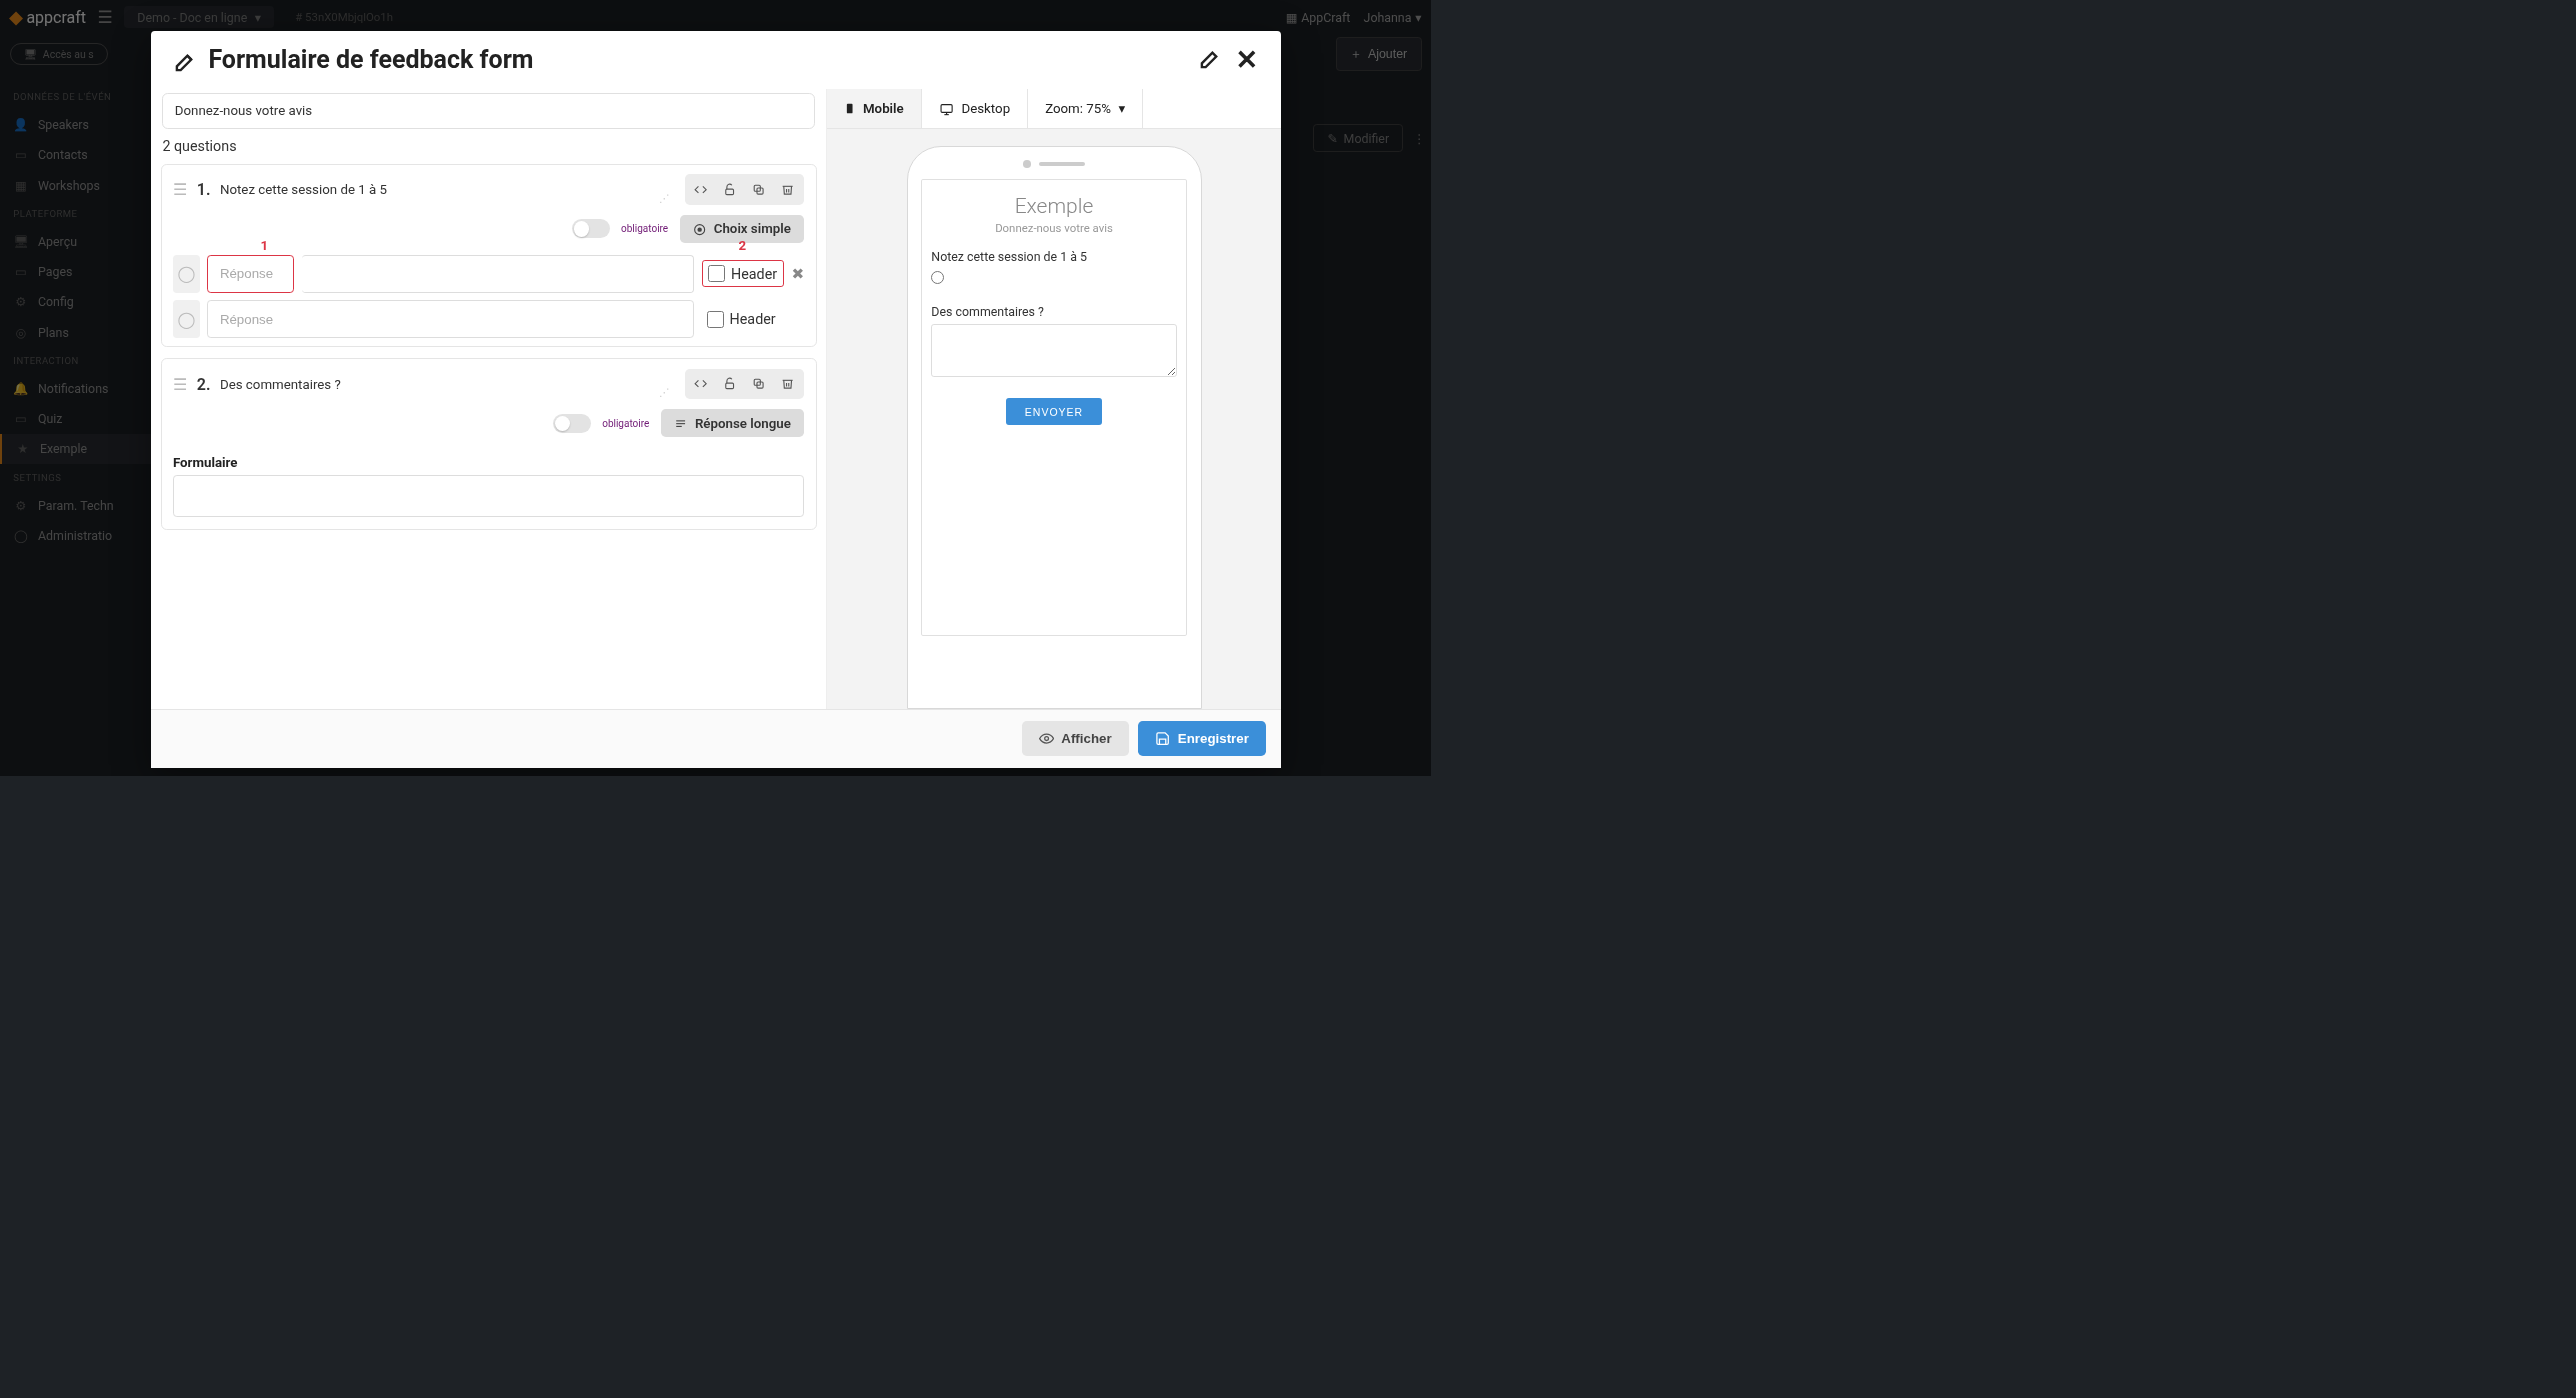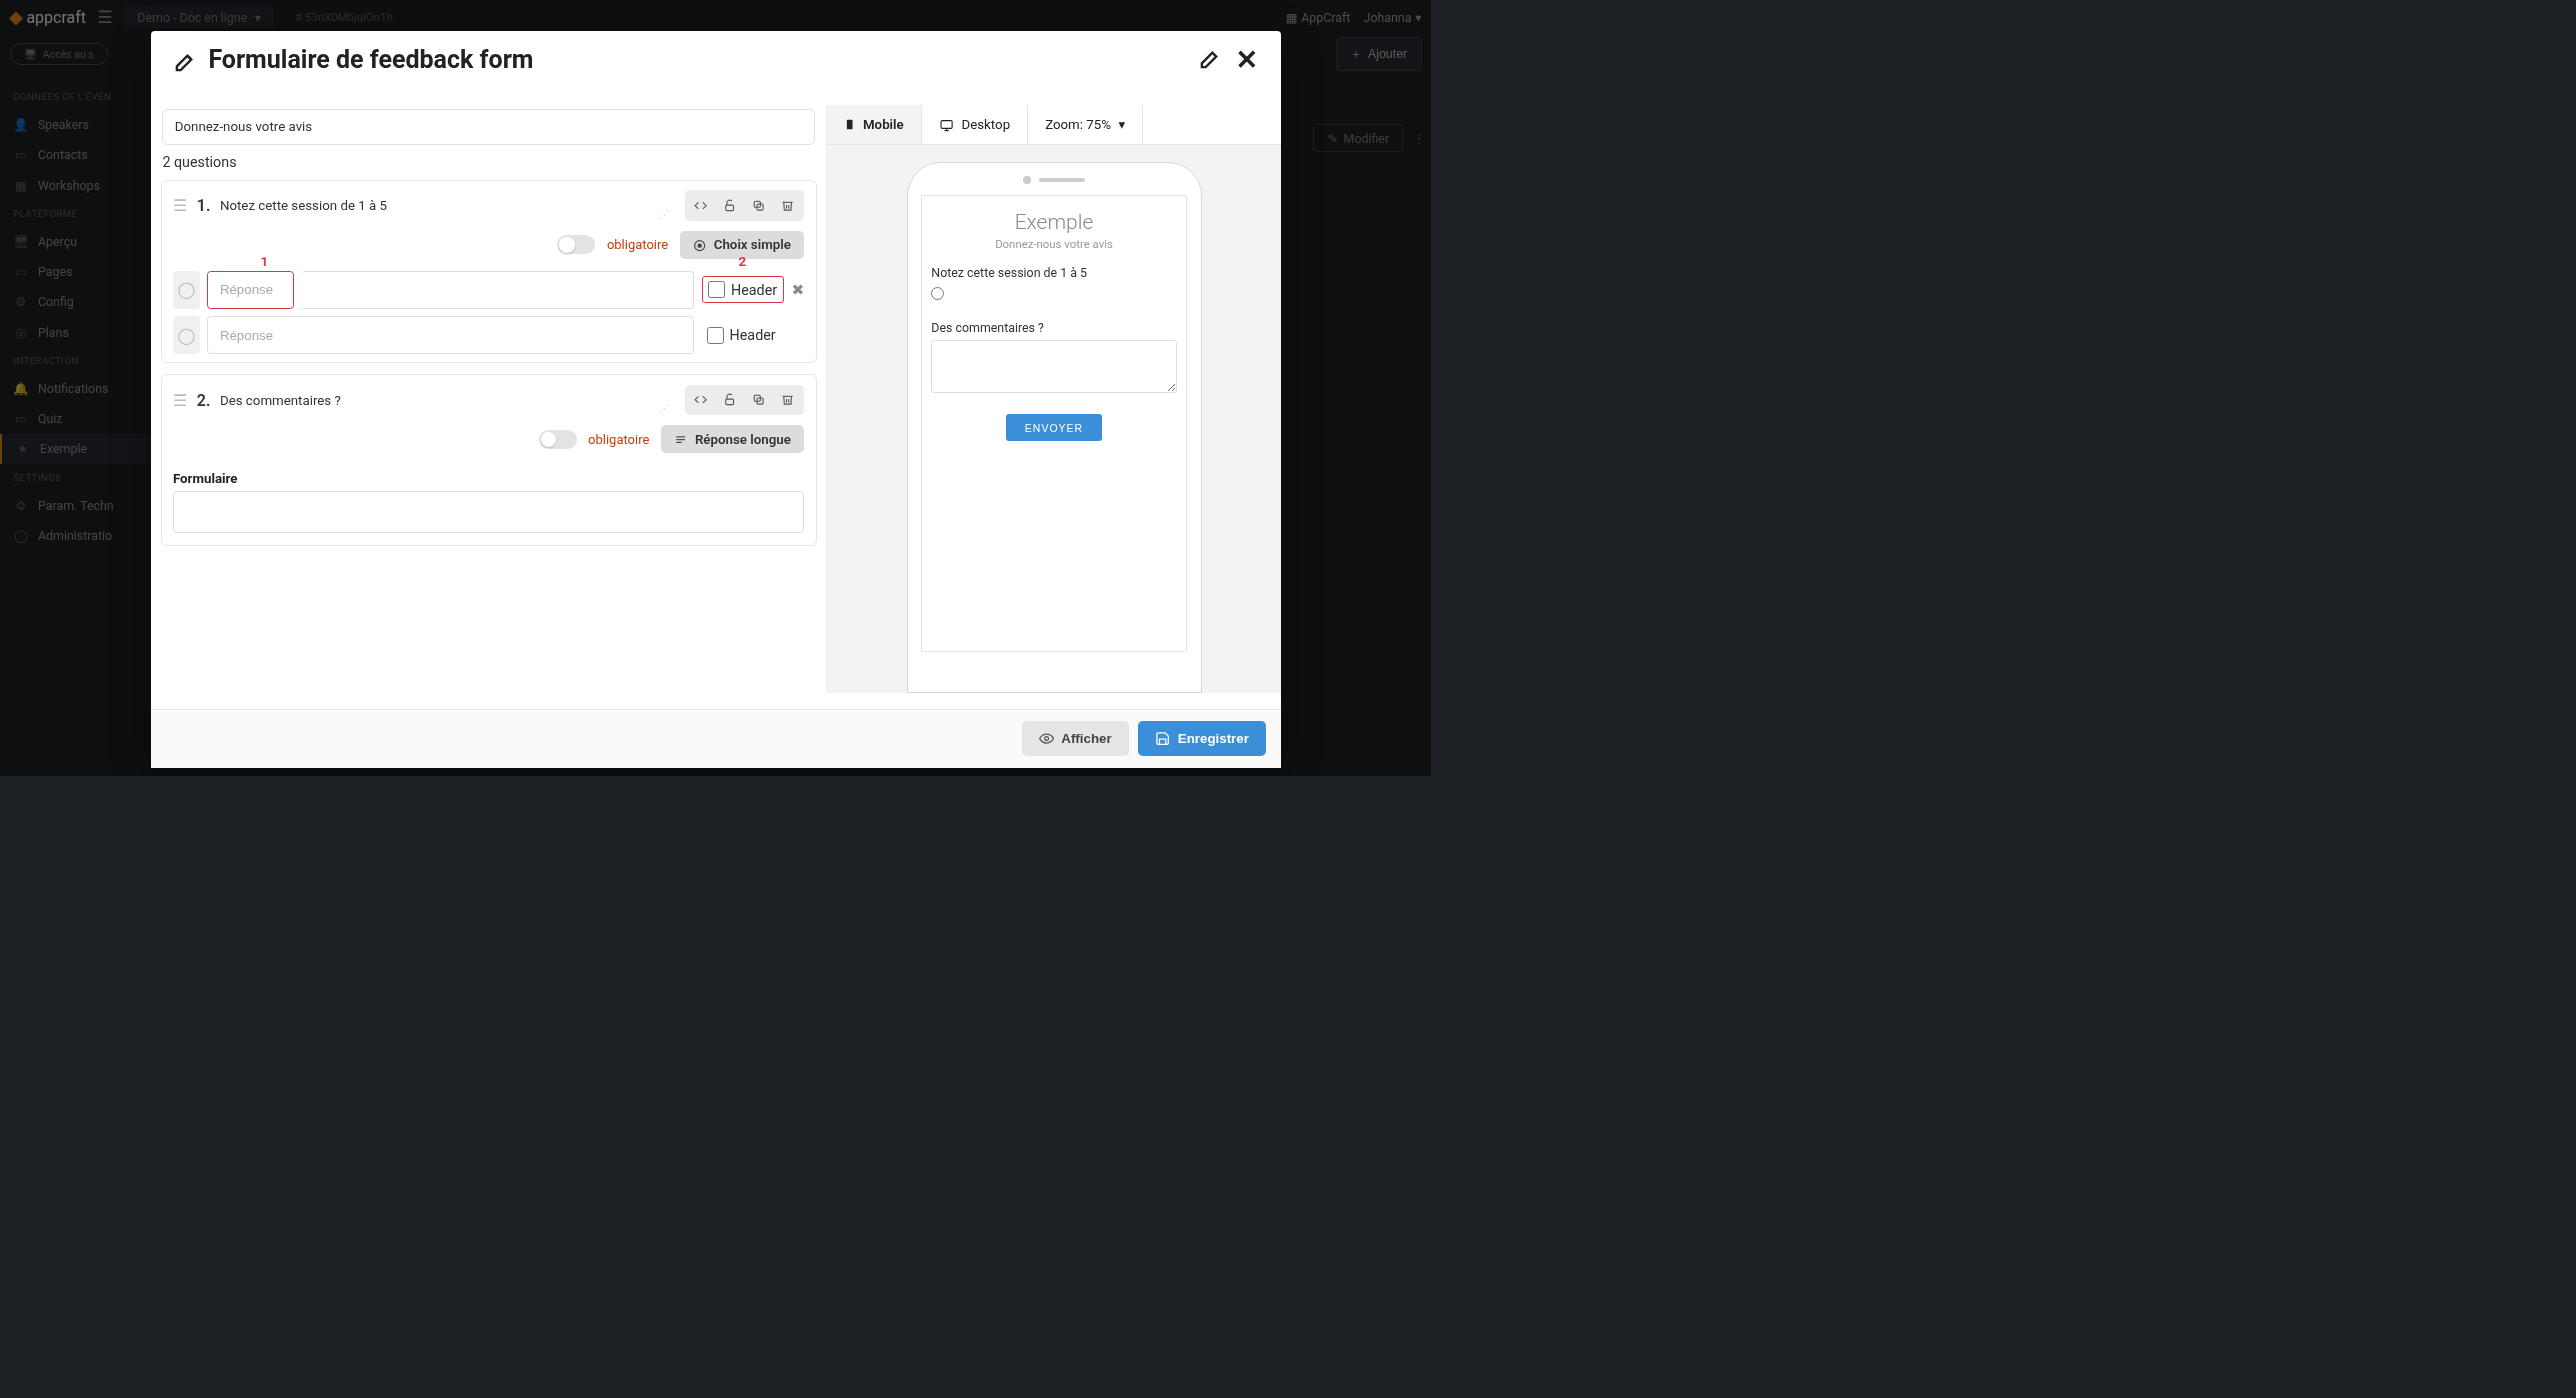--- a/index.html
+++ b/index.html
@@ -26,21 +26,21 @@
     .sidebar-item.active { background: #2a2e33; border-left: 2.9px solid #f7931e; }
     .sidebar-icon { width: 15.2px; text-align: center; color: #666; }
     
     .right-panel-bg { position: absolute; right: 5.7px; top: 124px; display: flex; align-items: center; gap: 9.5px; color: #888; font-size: 12.4px; }
     .modifier-btn { border: 1px solid #444; border-radius: 3.8px; padding: 5.7px 13.3px; display: flex; align-items: center; gap: 5.7px; }
     
     
     .overlay { position: absolute; inset: 0; background: rgba(0,0,0,0.55); }
     
     
-    .modal { position: absolute; left: 151px; top: 30.5px; width: 1130px; height: 737px; background: #fff; border-radius: 3.8px; color: #222; display: flex; flex-direction: column; box-shadow: 0 9.5px 38px rgba(0,0,0,0.4); gap: 16px; }
+    .modal { position: absolute; left: 151px; top: 30.5px; width: 1130px; height: 737px; background: #fff; border-radius: 3.8px; color: #222; display: flex; flex-direction: column; box-shadow: 0 9.5px 38px rgba(0,0,0,0.4); }
     .modal-header { display: flex; align-items: center; padding: 13.3px 23px; }
     .modal-title { font-size: 25px; font-weight: 700; display: flex; align-items: center; gap: 11.4px; }
     .modal-header-actions { margin-left: auto; display: flex; gap: 13.3px; }
     .modal-header-icon { font-size: 23px; cursor: pointer; }
     
     .modal-body { display: flex; flex: 1; overflow: hidden; }
     
     .left-panel { width: 676px; display: flex; flex-direction: column; border-right: 1px solid #eee; }
     .tabs { display: flex; gap: 27px; padding: 0 15.2px; border-bottom: 1px solid #e5e5e5; }
     .tab { padding: 13.3px 1.9px; font-size: 14.3px; font-weight: 600; color: #555; cursor: pointer; border-bottom: 2.9px solid transparent; }
@@ -59,21 +59,21 @@
     .q-num { font-weight: 600; color: #333; }
     .q-title { font-size: 13.3px; color: #333; }
     .q-spacer { flex: 1; }
     .resize-hint { color: #ccc; font-size: 10.5px; margin-right: 5.7px; align-self: flex-end; }
     .toolbar-group { display: flex; gap: 1.9px; background: #ececec; border-radius: 4.8px; padding: 2.9px; }
     .tool-btn { width: 27px; height: 25px; display: flex; align-items: center; justify-content: center; font-size: 12.4px; color: #555; cursor: pointer; border-radius: 2.9px; }
     
     .q-controls { display: flex; align-items: center; justify-content: flex-end; gap: 11.4px; padding: 0 11.4px 11.4px; }
     .toggle { width: 38px; height: 19px; background: #e3e3e3; border-radius: 9.5px; position: relative; cursor: pointer; }
     .toggle::after { content: ''; position: absolute; left: 1.9px; top: 1.9px; width: 15.2px; height: 15.2px; background: #fff; border-radius: 50%; box-shadow: 0 1px 1.9px rgba(0,0,0,0.2); }
-    .toggle-label { font-size: 13px; color: #c2410c; text-align: right; }
+    .toggle-label { font-size: 10px; color: #701a75; text-align: right; }
     .type-badge { background: #dcdcdc; border-radius: 4.8px; padding: 6.7px 13.3px; display: flex; align-items: center; gap: 7.6px; font-size: 13.3px; font-weight: 600; color: #333; }
     
     .answer-row { display: flex; align-items: center; gap: 7.6px; padding: 0 11.4px 7.6px; }
     .answer-drag-box { width: 27px; height: 38px; background: #f0f0f0; border-radius: 3.8px; display: flex; align-items: center; justify-content: center; color: #bbb; }
     .answer-input { flex: 1; border: 1px solid #ddd; border-radius: 3.8px; height: 38px; padding: 0 11.4px; font-size: 13.3px; color: #333; }
     .answer-input::placeholder { color: #aaa; }
     .answer-input.highlighted { border: 1.9px solid #dc3545; }
     .header-check { display: flex; align-items: center; gap: 5.7px; }
     .header-check input { width: 17px; height: 17px; }
     .header-check-wrap.highlighted { border: 1.9px solid #dc3545; border-radius: 2.9px; padding: 3.8px 5.7px; }

